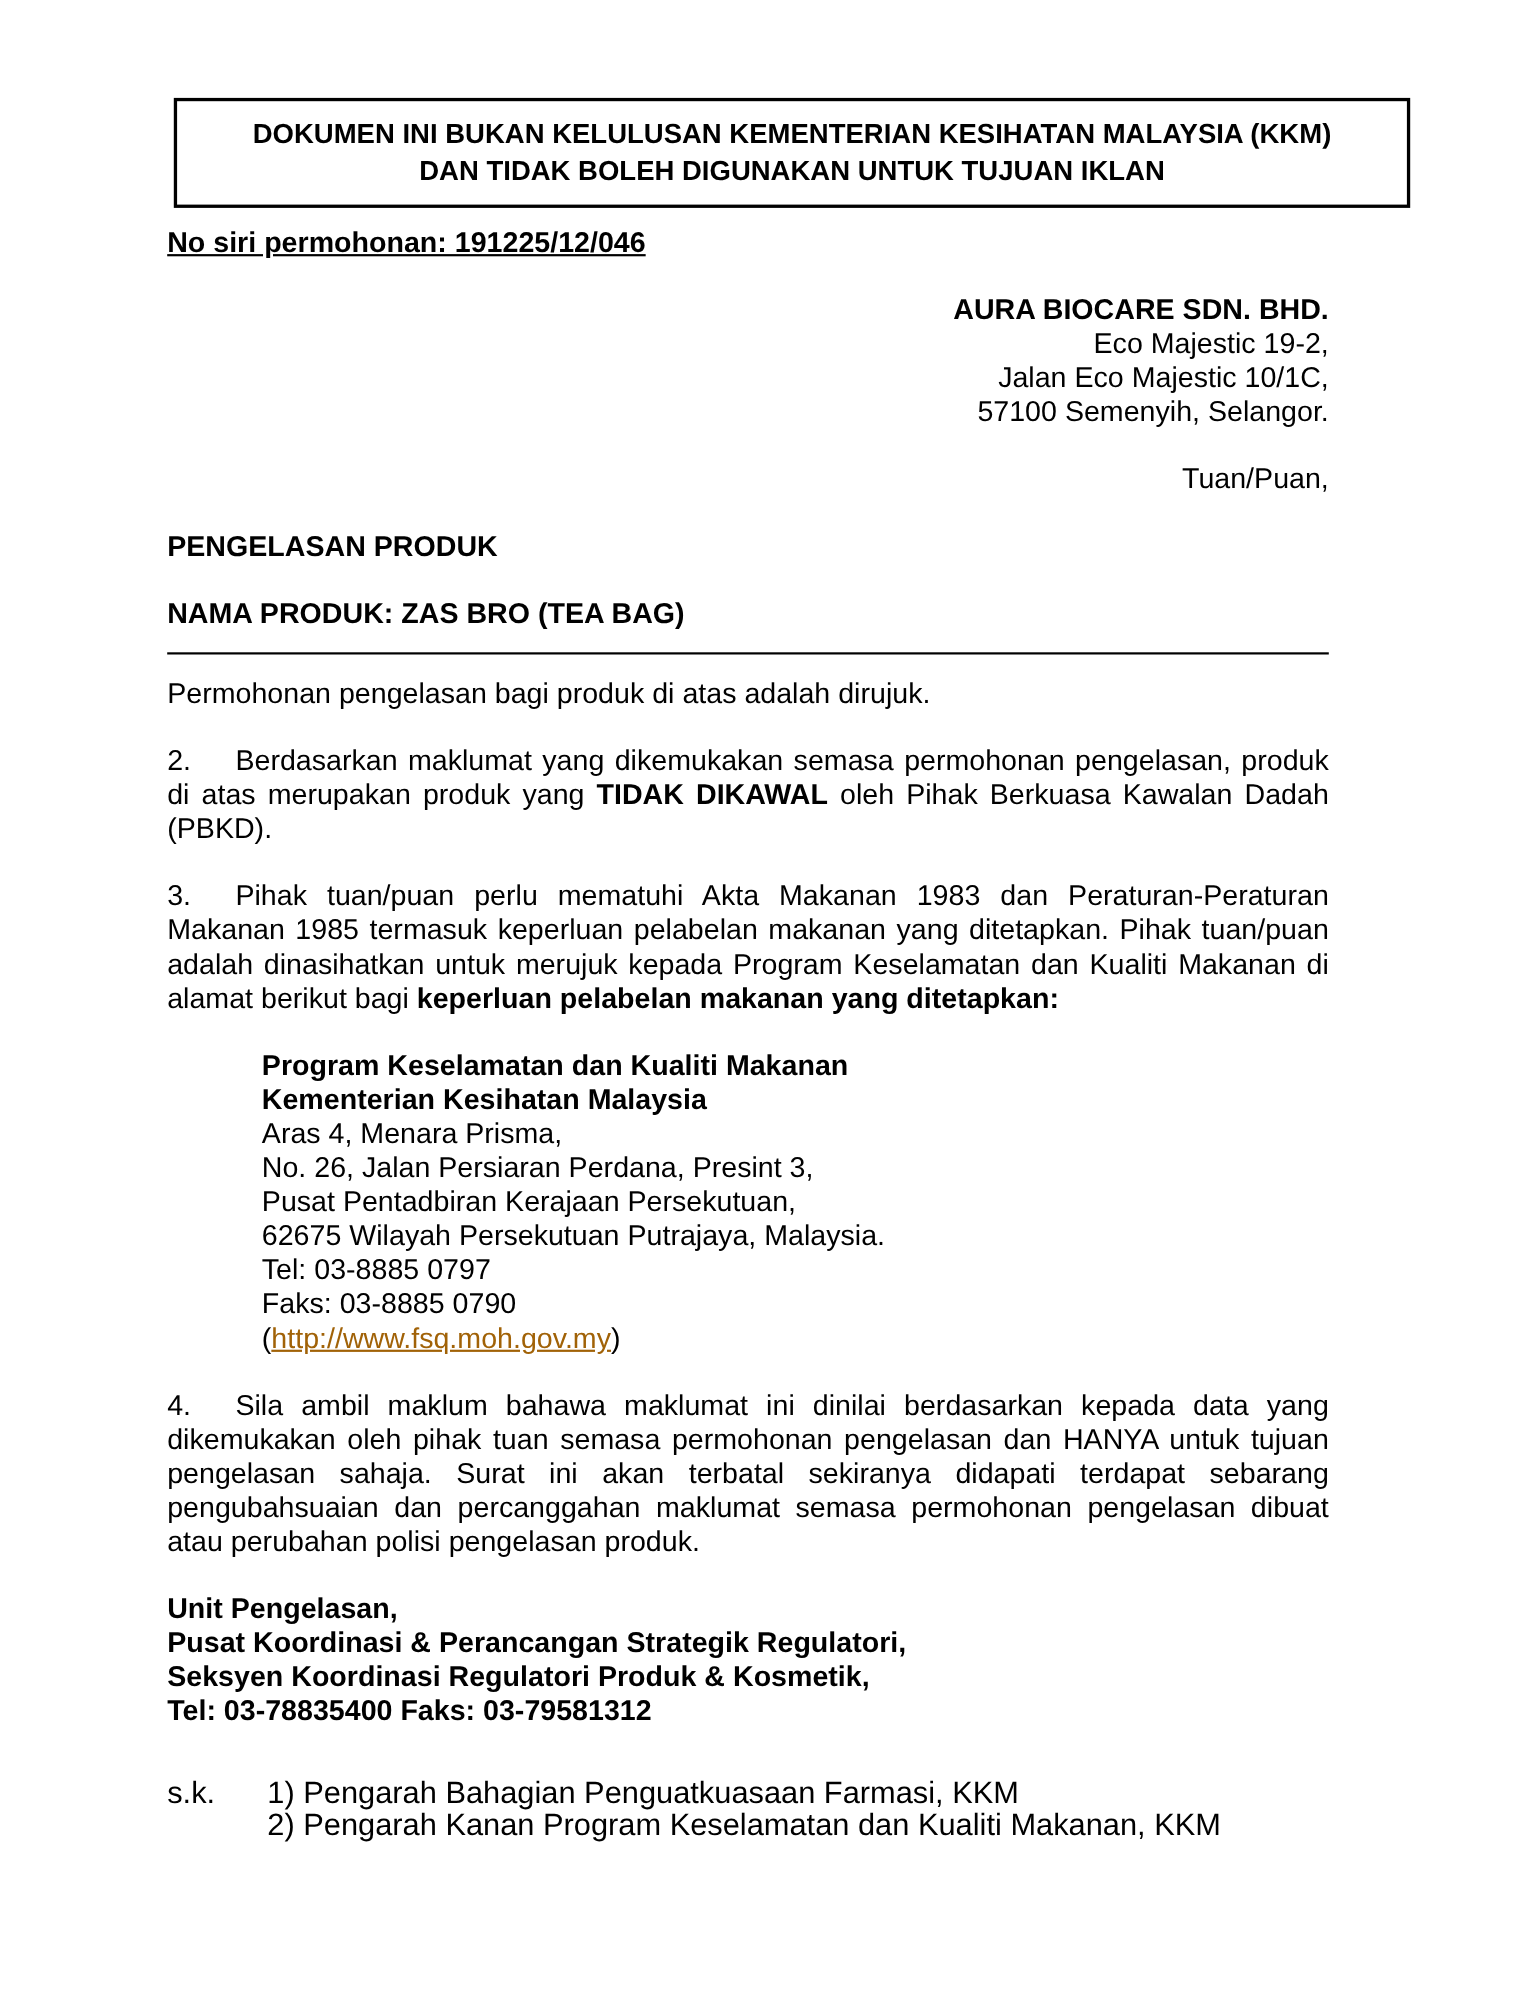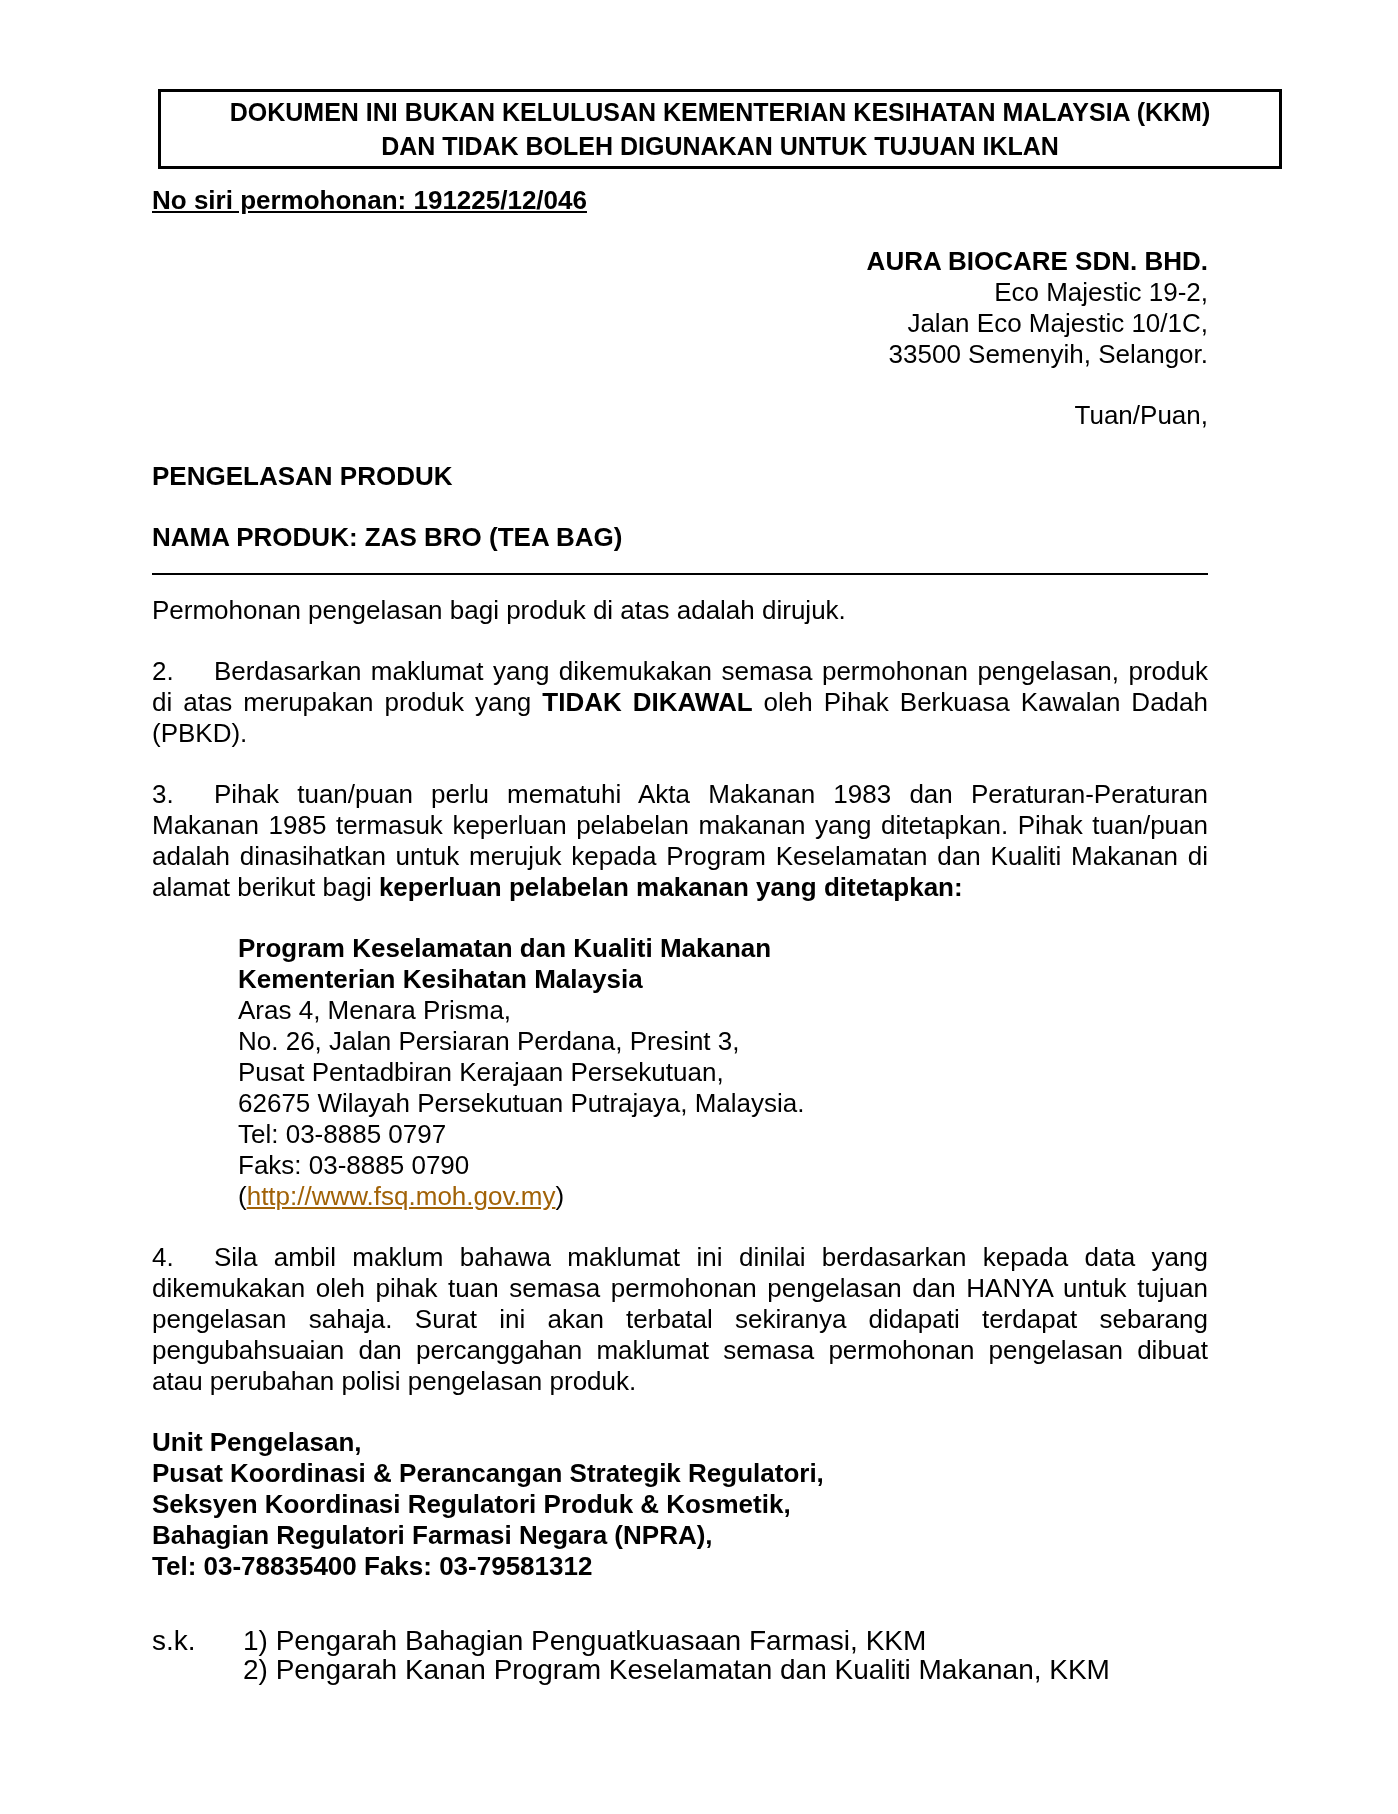--- a/index.html
+++ b/index.html
@@ -13,21 +13,21 @@
     color: #000000;
     padding: 89px 0 0 152px;
     overflow: hidden;
   }
   .content { width: 1056px; }
   .bold { font-weight: bold; }
   .notice-box {
     width: 1124px;
     margin-left: 6px;
     border: 3px solid #000000;
-    padding: 3px 10px;
+    padding: 13px 10px;
     text-align: center;
     font-weight: bold;
     font-size: 25px;
     line-height: 34px;
   }
   .serial {
     margin: 16px 0 0 0;
     font-weight: bold;
     font-size: 26px;
     line-height: 31px;
@@ -73,21 +73,21 @@
   </div>
 
   <div class="content">
 
     <p class="serial">No siri permohonan: 191225/12/046</p>
 
     <div class="block">
       <div class="bold">AURA BIOCARE SDN. BHD.</div>
       <div class="line">Eco Majestic 19-2,</div>
       <div class="line">Jalan Eco Majestic 10/1C,</div>
-      <div class="line">33500 Semenyih, Selangor.</div>
+      <div class="line">57100 Semenyih, Selangor.</div>
     </div>
 
     <div class="block">Tuan/Puan,</div>
 
     <div class="heading">PENGELASAN PRODUK</div>
 
     <div class="heading">NAMA PRODUK: ZAS BRO (TEA BAG)</div>
 
     <div class="rule"></div>
 
@@ -108,21 +108,20 @@
       <div>Faks: 03-8885 0790</div>
       <div><span>(</span><a class="link">http://www.fsq.moh.gov.my</a><span>)</span></div>
     </div>
 
     <p class="para"><span class="pnum">4.</span><span>Sila ambil maklum bahawa maklumat ini dinilai berdasarkan kepada data yang dikemukakan oleh pihak tuan semasa permohonan pengelasan dan HANYA untuk tujuan pengelasan sahaja. Surat ini akan terbatal sekiranya didapati terdapat sebarang pengubahsuaian dan percanggahan maklumat semasa permohonan pengelasan dibuat atau perubahan polisi pengelasan produk.</span></p>
 
     <div class="sig">
       <div>Unit Pengelasan,</div>
       <div>Pusat Koordinasi &amp; Perancangan Strategik Regulatori,</div>
       <div>Seksyen Koordinasi Regulatori Produk &amp; Kosmetik,</div>
-      <div>Bahagian Regulatori Farmasi Negara (NPRA),</div>
       <div>Tel: 03-78835400 Faks: 03-79581312</div>
     </div>
 
     <div class="cc">
       <span class="cc-label">s.k.</span>
       <div class="cc-items">
         <div>1) Pengarah Bahagian Penguatkuasaan Farmasi, KKM</div>
         <div>2) Pengarah Kanan Program Keselamatan dan Kualiti Makanan, KKM</div>
       </div>
     </div>

